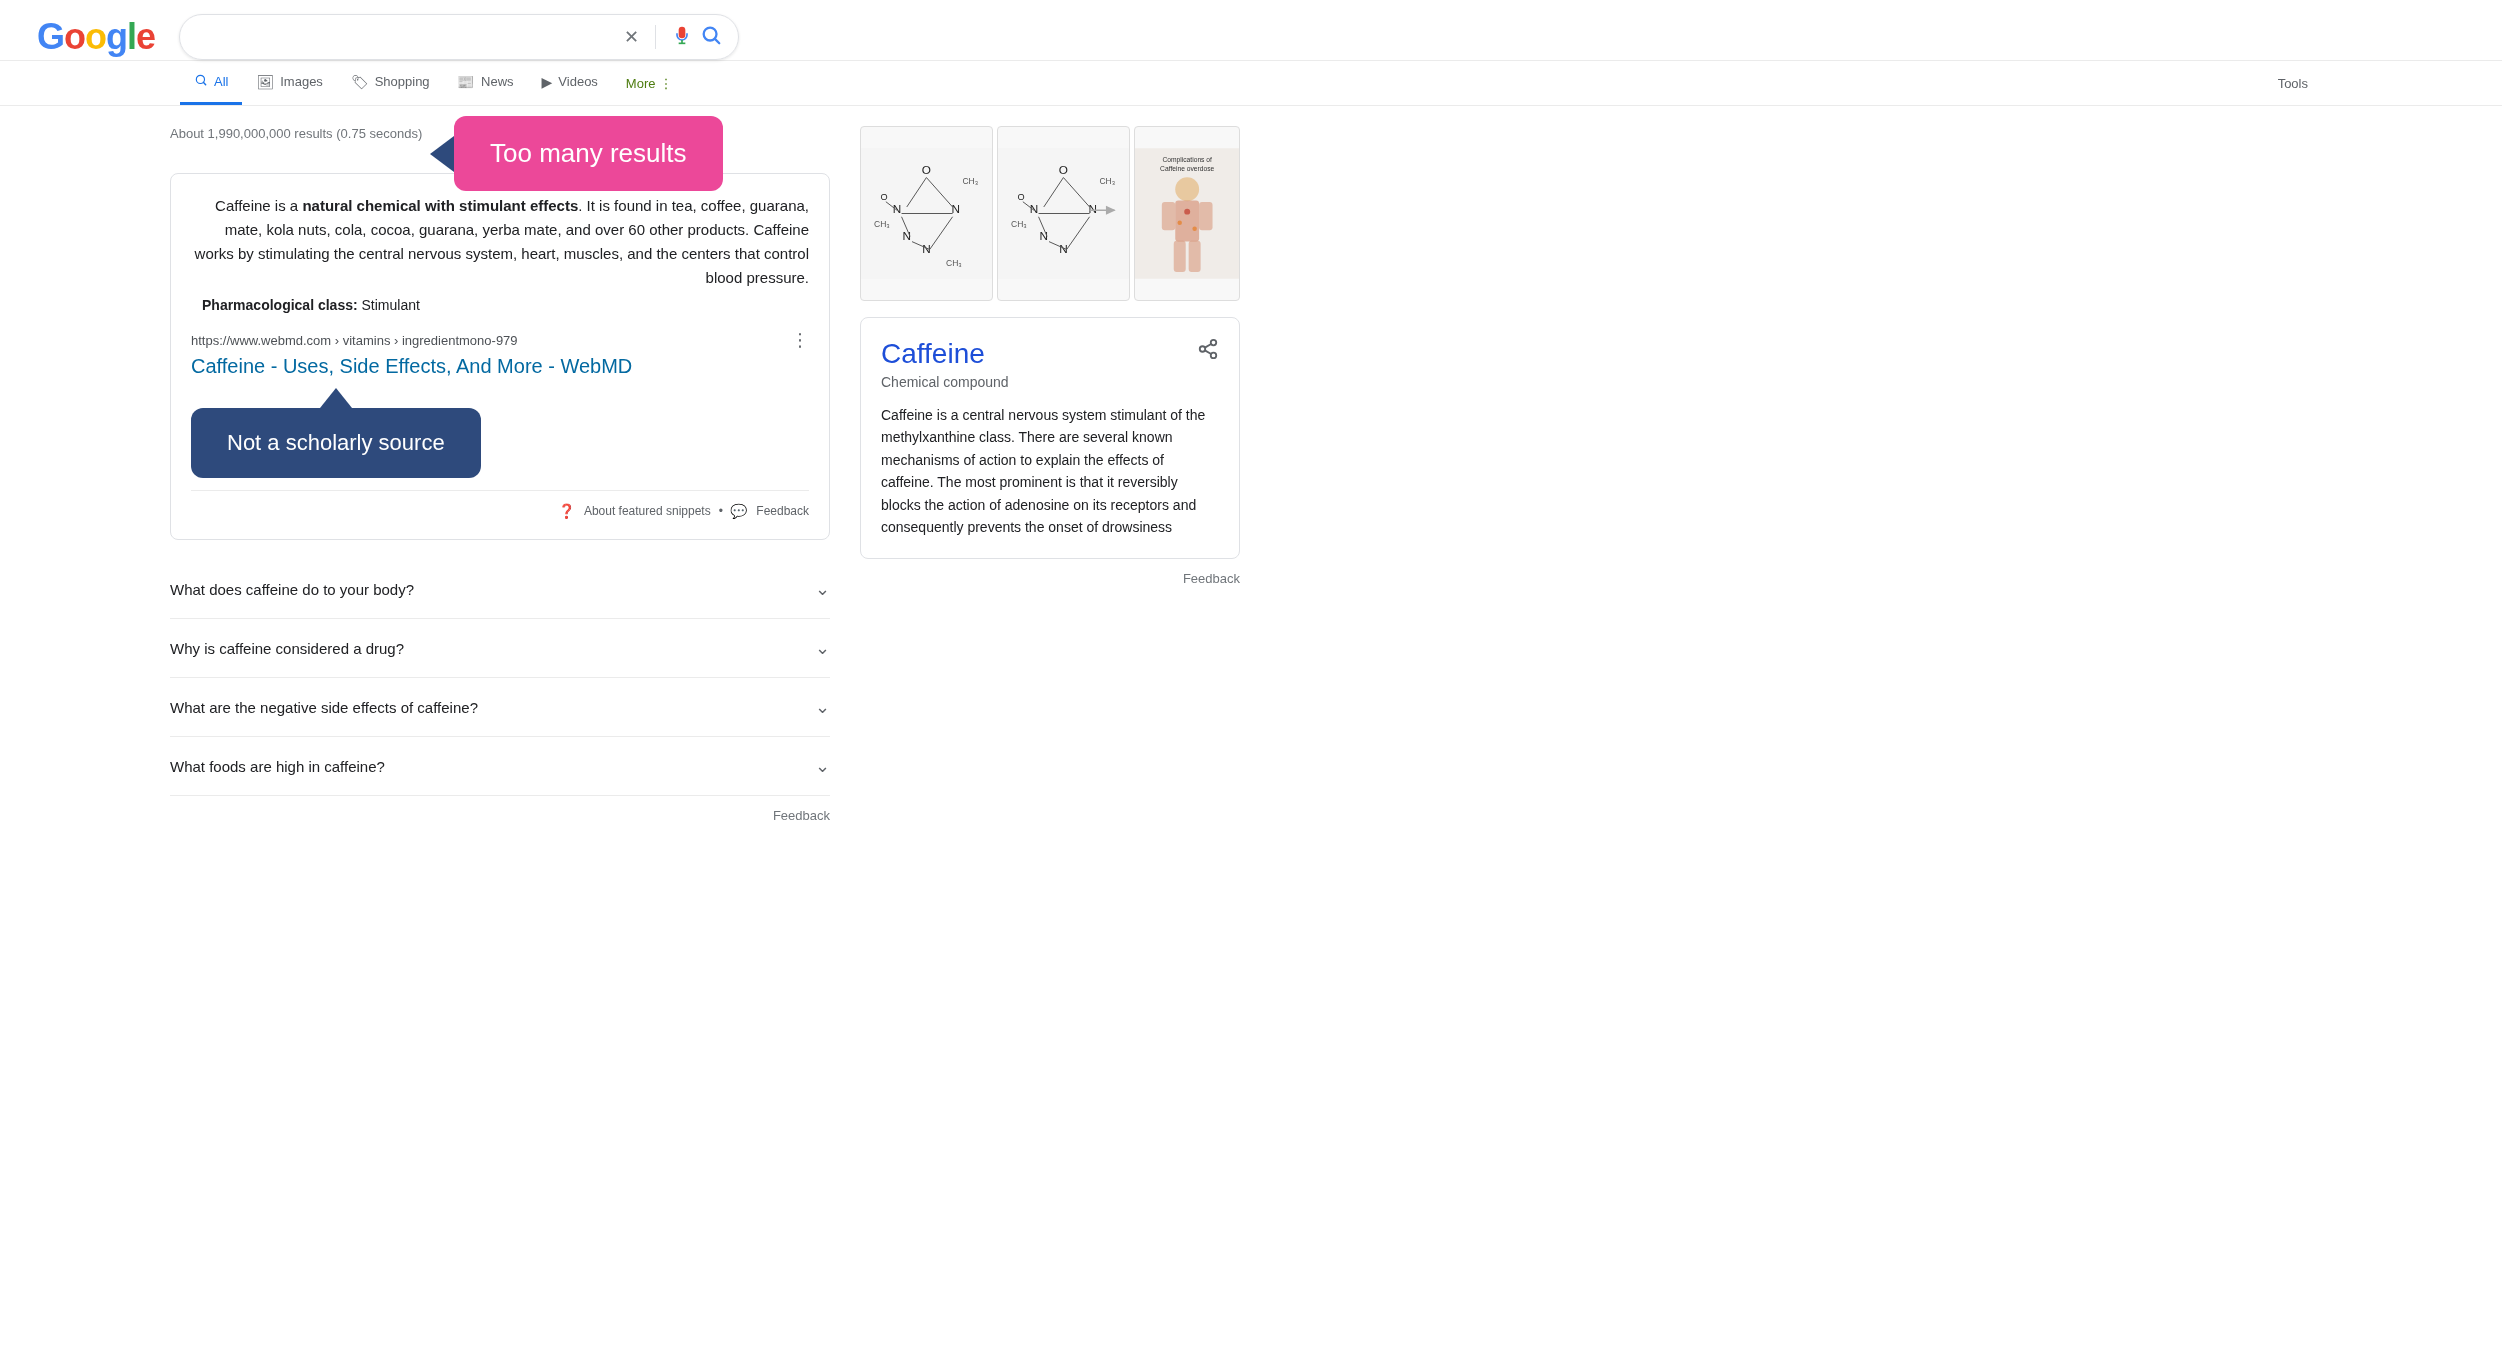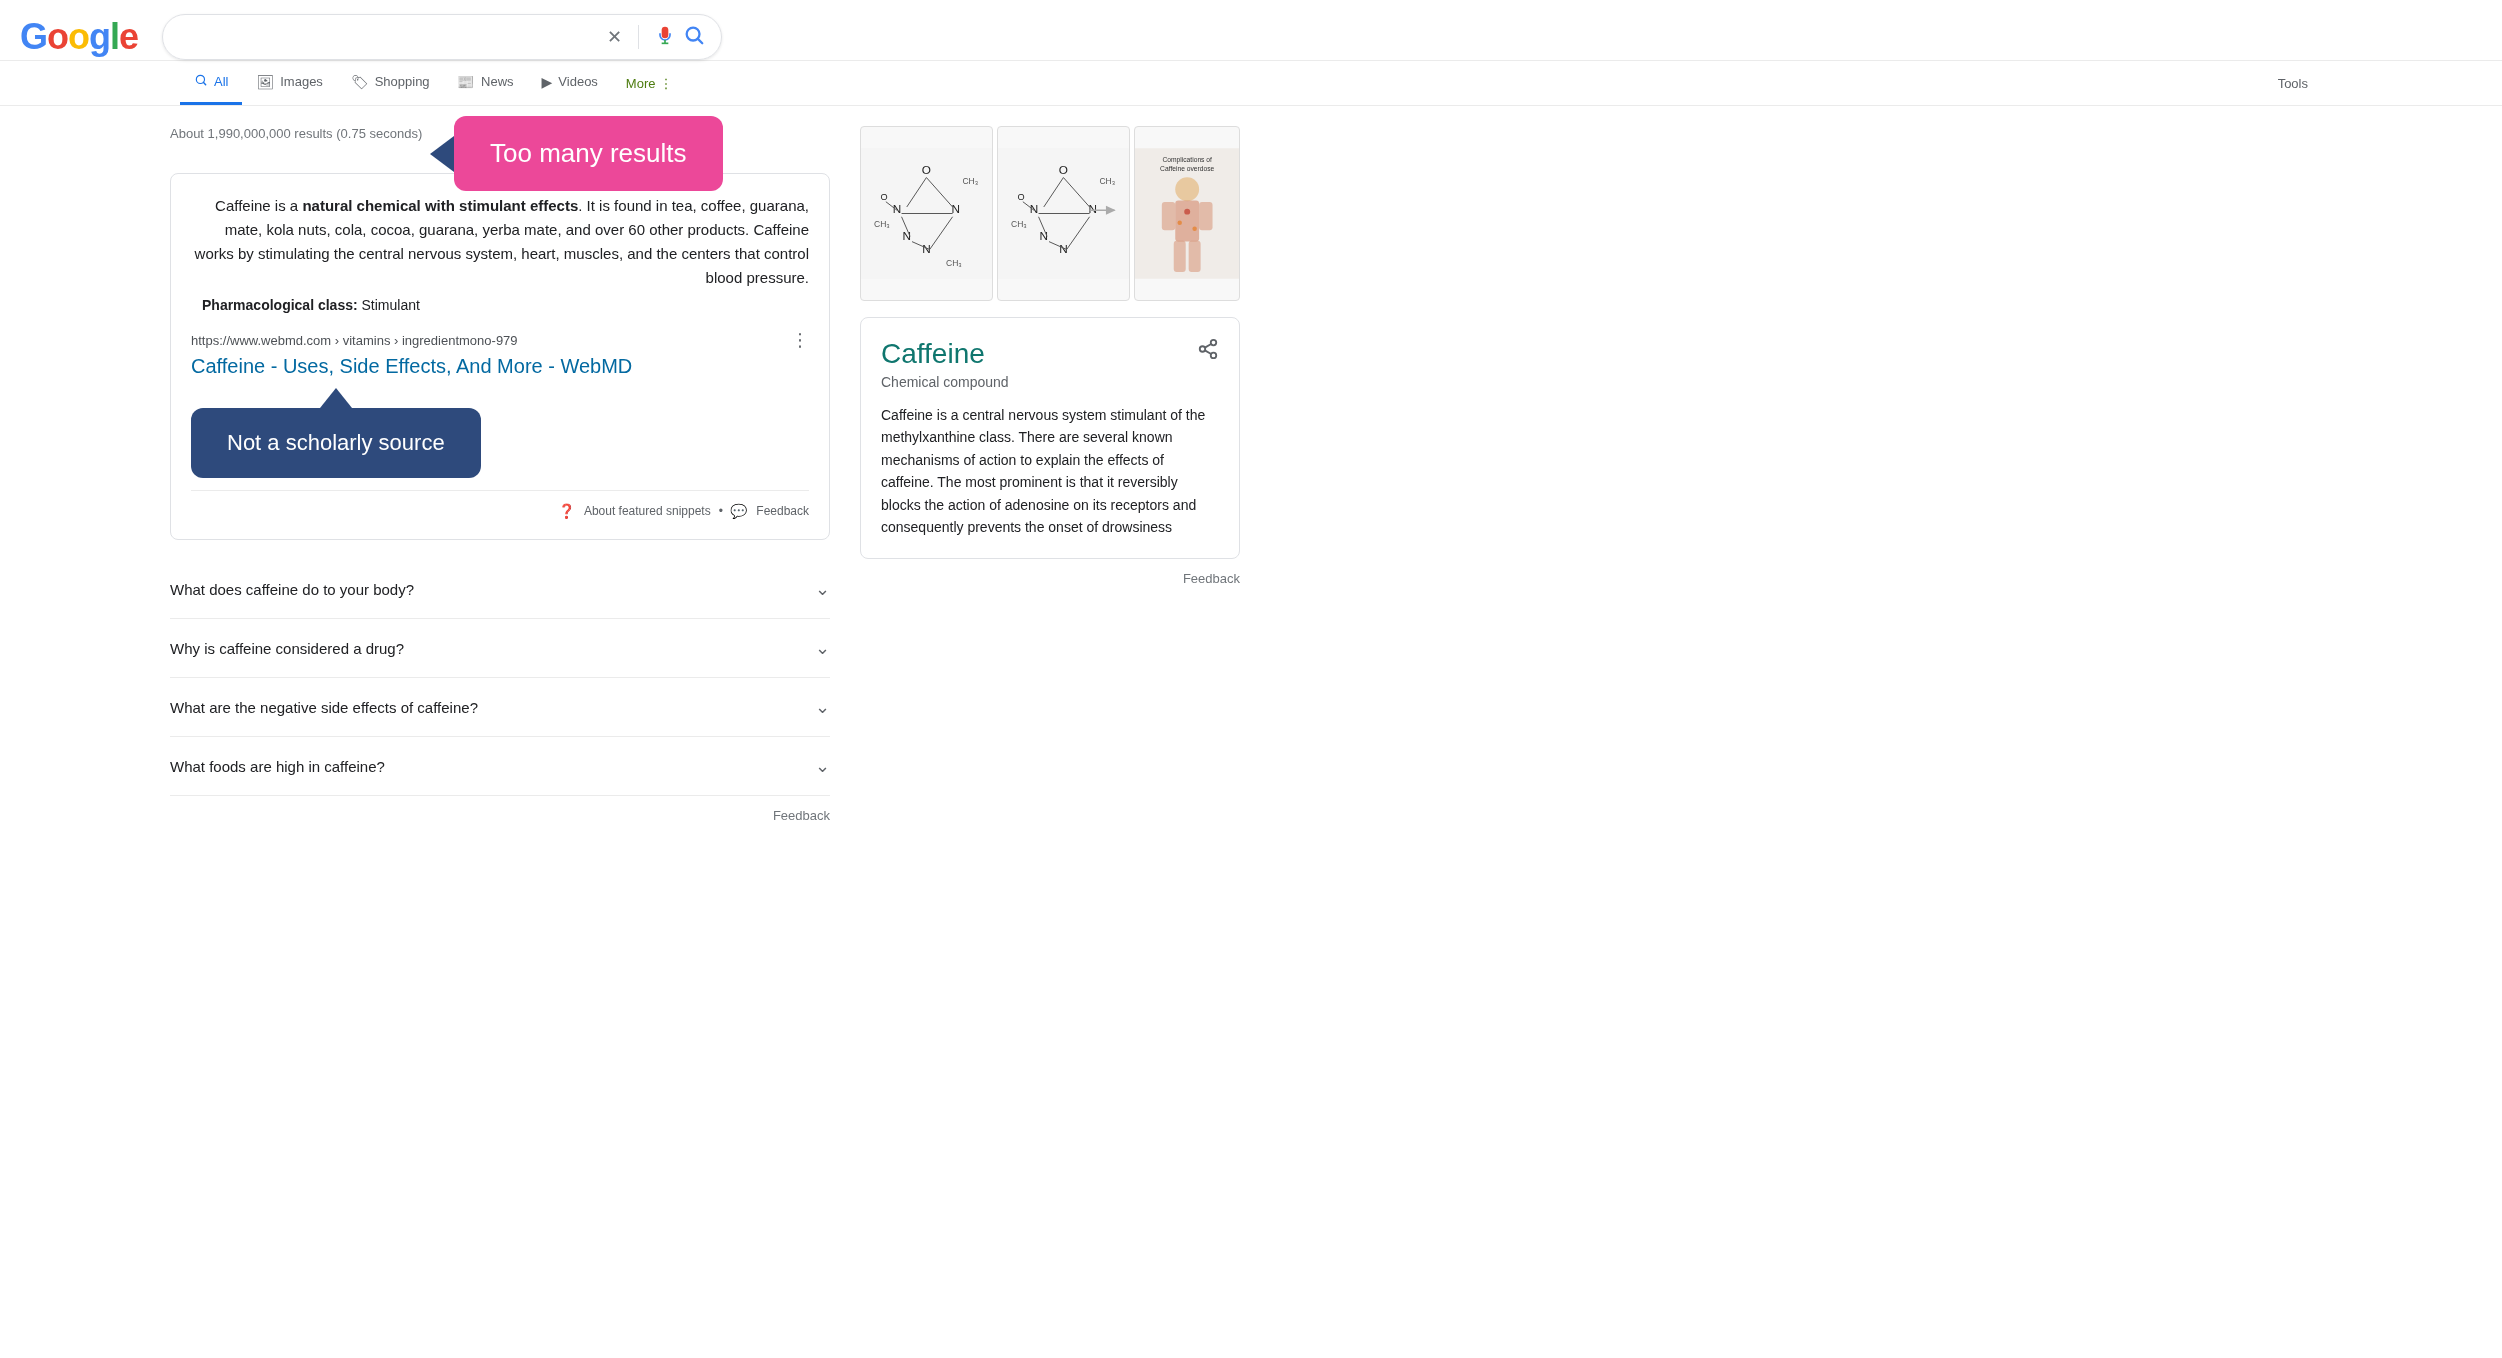--- a/index.html
+++ b/index.html
@@ -2,21 +2,21 @@
 <html><head>
   <meta charset="utf-8">
   <style>
     * { box-sizing: border-box; margin: 0; padding: 0; }
     body { font-family: Arial, sans-serif; background: #fff; color: #202124; font-size: 14px; }
 
     
     .header {
       display: flex;
       align-items: center;
-      padding: 14px 24px 0 20px;
+      padding: 14px 24px 0 37px;
       gap: 16px;
       border-bottom: 1px solid #ebebeb;
       padding-bottom: 0;
     }
     .google-logo {
       font-size: 36px;
       font-weight: 700;
       letter-spacing: -1px;
       margin-right: 8px;
       flex-shrink: 0;
@@ -212,21 +212,21 @@
     }
     .kp-header {
       display: flex;
       justify-content: space-between;
       align-items: flex-start;
       margin-bottom: 4px;
     }
     .kp-title {
       font-size: 28px;
       font-weight: 400;
-      color: #0f766e;
+      color: #1d4ed8;
     }
     .kp-share-icon {
       font-size: 20px;
       color: #5f6368;
       cursor: pointer;
     }
     .kp-subtitle {
       font-size: 14px;
       color: #5f6368;
       margin-bottom: 14px;

